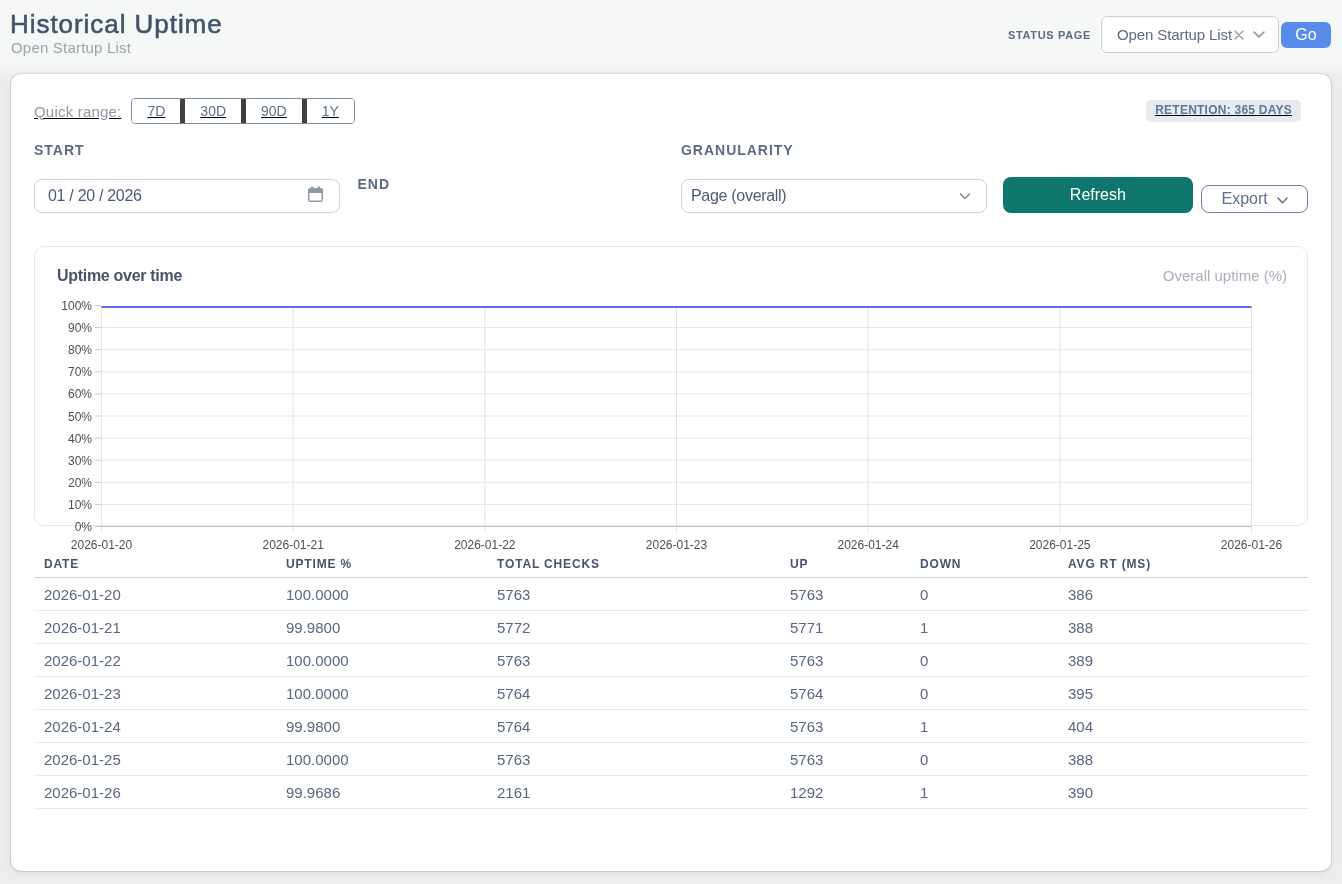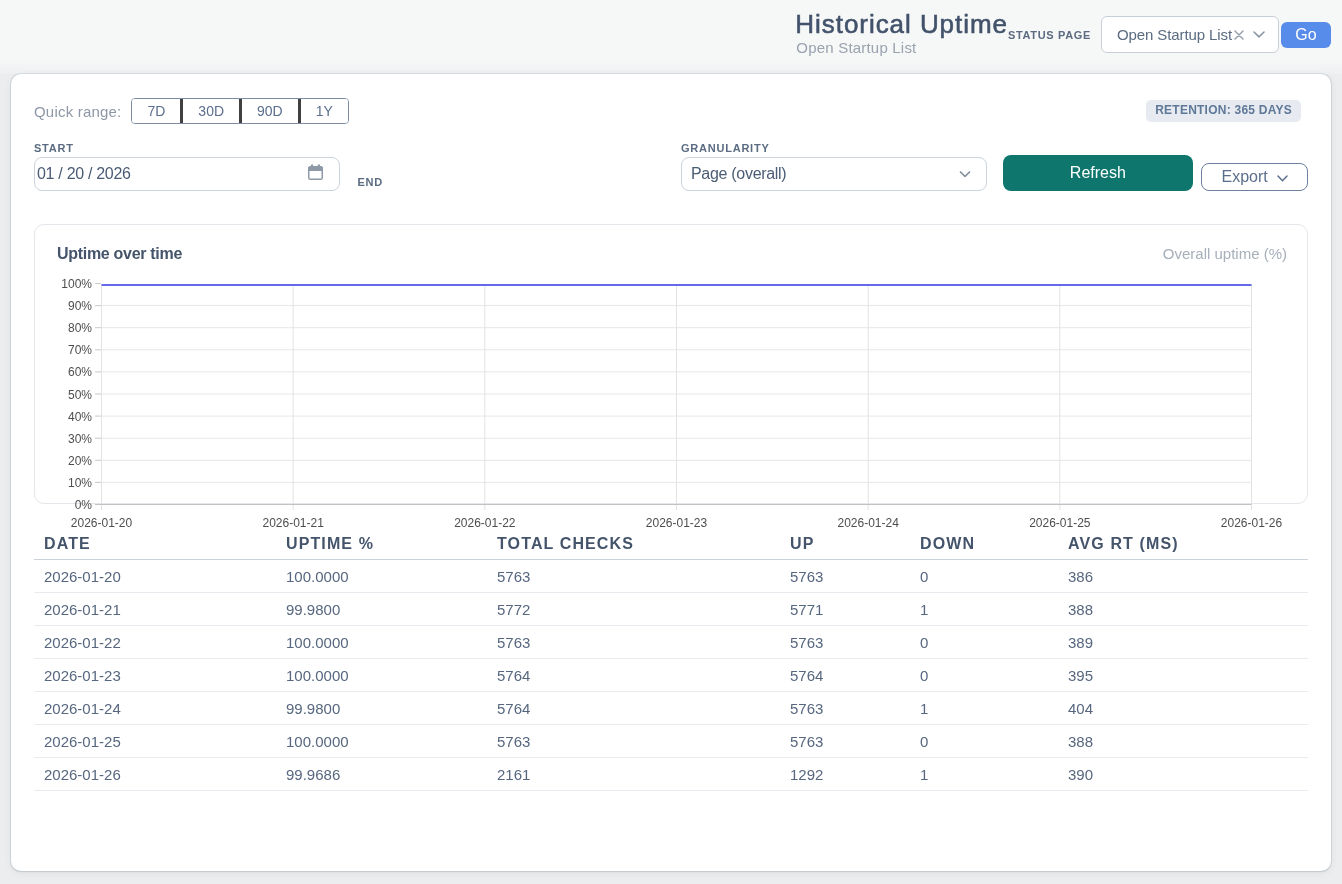--- a/index.html
+++ b/index.html
@@ -5,21 +5,21 @@
 <style>
 * { margin:0; padding:0; box-sizing:border-box; }
 html,body { width:1342px; height:884px; overflow:hidden; }
 body {
   font-family:"Liberation Sans", sans-serif;
   background:#ebedee;
 }
 .hdr {
   height:74px;
   background:linear-gradient(#f6f7f7 80%, #eff0f1);
-  display:flex; justify-content:flex-end; align-items:flex-start;
+  display:flex; justify-content:space-between; align-items:flex-start;
   padding:10px 11px 0 10px;
 }
 .hdr h1 { font-size:26px; font-weight:400; -webkit-text-stroke:0.55px #42526b; color:#42526b; letter-spacing:0.95px; line-height:1.15; }
 .hdr .sub { font-size:15px; color:#9aa3ae; margin-top:-1px; letter-spacing:0.2px; padding-left:1px; }
 .hdr-right { display:flex; align-items:center; margin-top:6px; }
 .sp-label { font-size:11px; font-weight:700; letter-spacing:.06em; color:#5d6b80; margin-right:10px; }
 .sp-select {
   width:178px; height:37px; background:#fff; border:1px solid #c8cfd9; border-radius:6px;
   display:flex; align-items:center; padding:0 10px 0 15px; color:#5b6b80; font-size:15px; letter-spacing:-0.1px; white-space:nowrap;
 }
@@ -28,59 +28,59 @@
 .btn-go {
   margin-left:2px; width:50px; height:26px; background:#588ceb; color:#fff; border:none;
   border-radius:6px; font-size:16px; font-family:inherit;
   display:flex; align-items:center; justify-content:center;
 }
 .panel {
   margin:0 11px; background:#fff; border-radius:10px;
   box-shadow:0 0 0 1px rgba(140,150,165,.22), 0 1px 2px rgba(25,35,55,.07), 0 2px 8px rgba(25,35,55,.06);
   padding:24px 23px 21px 23px; height:797px; position:relative;
 }
-.row1 { display:flex; align-items:center; justify-content:space-between; height:26px; }
+.row1 { display:flex; align-items:center; justify-content:space-between; height:26px;text-decoration:underline; }
 .qr { display:flex; align-items:center; }
 .qr-label { font-size:15px; color:#8d97a5; margin-right:10px; letter-spacing:0.2px; }
 .seg { display:flex; border:1px solid #7d8da4; border-radius:4px; overflow:hidden; background:#fff; }
 .seg button {
   border:none; background:#fff; font-family:inherit; font-size:14px; color:#5b6e8c;
-  height:24px; padding:0 15px; border-right:3px solid #404040; cursor:pointer;
+  height:24px; padding:0 15px; border-right:5px solid #404040; cursor:pointer;
 }
 .seg button:last-child { border-right:none; }
 .badge {
   background:#e7eaf0; color:#5e7898; font-size:12px; font-weight:700; letter-spacing:.08em;
   border-radius:5px; padding:4px 9px; line-height:1.1; margin-right:7px; letter-spacing:.02em;
 }
 .row2 { display:flex; margin-top:18px; align-items:flex-end; }
 .fld { width:306px; margin-right:18px; }
-.fld label { display:block; font-size:11px; font-weight:700; letter-spacing:.07em; color:#5a6b82; margin-bottom:3px; }
+.fld label { display:block; font-size:14px; font-weight:700; letter-spacing:.07em; color:#5a6b82; margin-bottom:21px; }
 .inp {
   height:34px; border:1px solid #ccd3dc; border-radius:8px; background:#fff;
-  display:flex; align-items:center; padding:0 15px 0 2px; font-size:16px; color:#4b5c75; letter-spacing:-0.3px;
+  display:flex; align-items:center; padding:0 15px 0 13px; font-size:16px; color:#4b5c75; letter-spacing:-0.3px;
 }
 .inp .grow { flex:1; }
 .inp svg.cal { position:relative; top:-1.5px; }
 .btn-refresh {
   width:191px; height:36px; background:#0f766e; color:#fff; border:none; border-radius:8px;
   font-size:16px; font-family:inherit; margin-right:8px;
 }
 .btn-export {
   width:107px; height:28px; background:#fff; color:#5b6e8c; border:1px solid #6e80a2; border-radius:8px;
   font-size:16px; font-family:inherit; display:flex; align-items:center; justify-content:center;
 }
 .chart-card {
   margin-top:33px; border:1px solid #e4e7eb; border-radius:10px; height:280px; position:relative;
 }
 .cc-head { display:flex; justify-content:space-between; padding:20px 20px 0 22px; }
 .cc-title { font-size:16px; font-weight:700; color:#44546b; letter-spacing:-0.3px; }
 .cc-note { font-size:15px; color:#a7afbb; }
 .tbl { width:100%; border-collapse:collapse; margin-top:28px; }
 .tbl th {
-  text-align:left; font-size:16px; font-weight:700; letter-spacing:.07em; color:#44546b;
+  text-align:left; font-size:12px; font-weight:700; letter-spacing:.07em; color:#44546b;
   padding:3px 10px 6px 10px; border-bottom:1px solid #ccd2da;
 }
 .tbl td { font-size:15px; color:#57677f; padding:0 10px; height:33px; border-bottom:1px solid #e7eaee; }
 .c1{width:242px}.c2{width:211px}.c3{width:293px}.c4{width:130px}.c5{width:148px}.c6{width:250px}
 </style>
 </head>
 <body>
 <div class="hdr">
   <div>
     <h1>Historical Uptime</h1>

